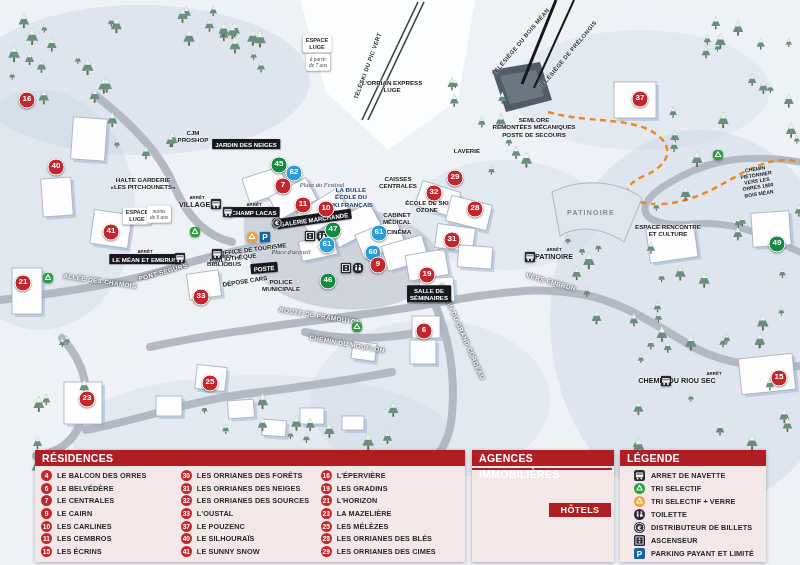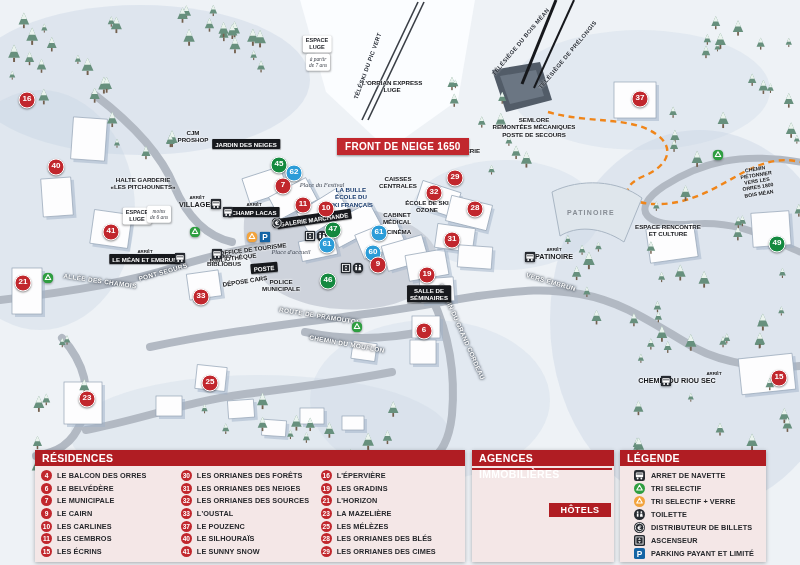--- a/index.html
+++ b/index.html
@@ -491,37 +491,36 @@
       <div class="marker residence" style="left: 424px; top: 331px;">6</div>
       <div class="marker residence" style="left: 434px; top: 193px;">32</div>
       <div class="marker residence" style="left: 455px; top: 178px;">29</div>
       <div class="marker residence" style="left: 475px; top: 209px;">28</div>
       <div class="marker residence" style="left: 452px; top: 240px;">31</div>
       <div class="marker residence" style="left: 640px; top: 99px;">37</div>
       <div class="marker hotel" style="left: 777px; top: 244px;">49</div>
       <div class="marker residence" style="left: 779px; top: 378px;">15</div>
     </div>
 
-  <div class="badge">FRONT DE NEIGE 1650</div>
 
   <div class="panel" id="p-res">
     <div class="phead">RÉSIDENCES</div>
     <div class="pbody cols" id="res-cols">
         <div class="col">
           <div class="item">
             <span class="num c-res">4</span>
             <span class="txt">LE BALCON DES ORRES</span>
           </div>
           <div class="item">
             <span class="num c-res">6</span>
             <span class="txt">LE BELVÉDÈRE</span>
           </div>
           <div class="item">
             <span class="num c-res">7</span>
-            <span class="txt">LE MUNICIPALE</span>
+            <span class="txt">LE CENTRALES</span>
           </div>
           <div class="item">
             <span class="num c-res">9</span>
             <span class="txt">LE CAIRN</span>
           </div>
           <div class="item">
             <span class="num c-res">10</span>
             <span class="txt">LES CARLINES</span>
           </div>
           <div class="item">

